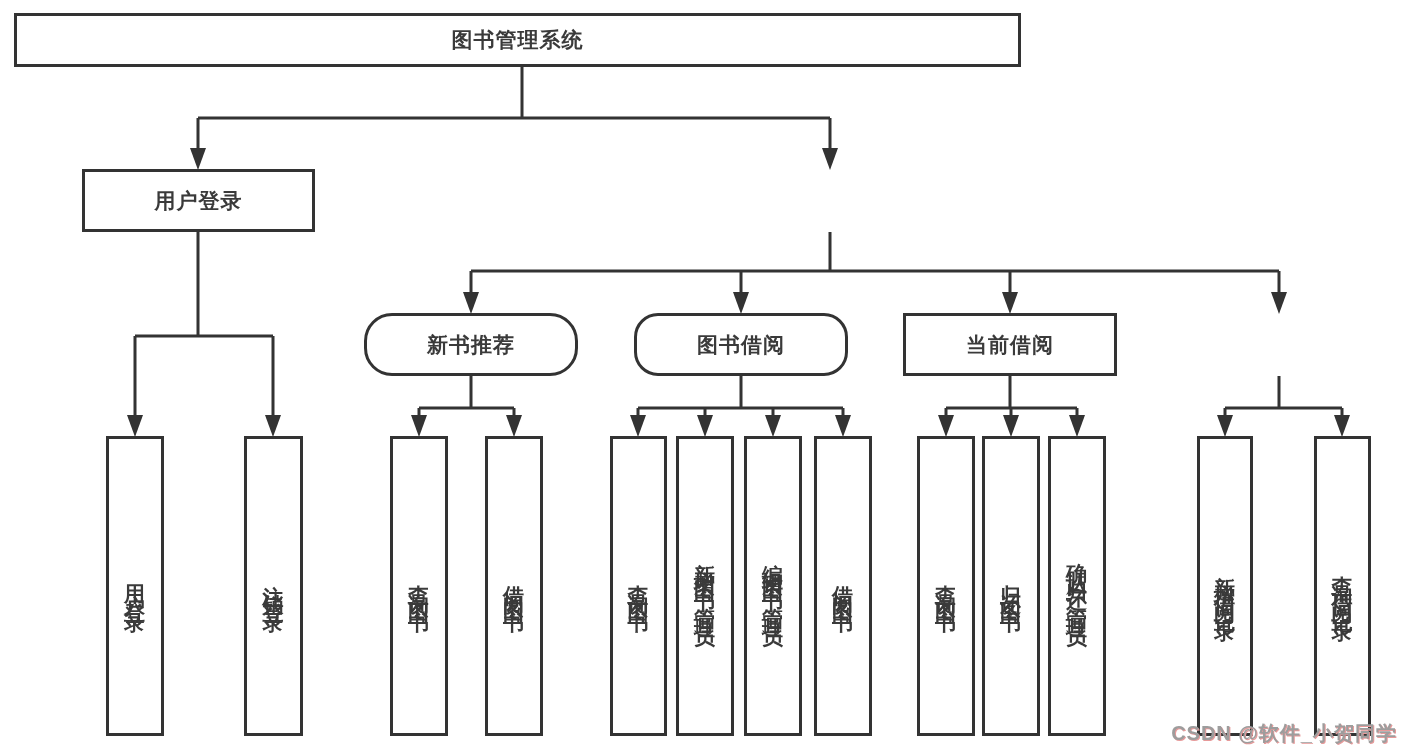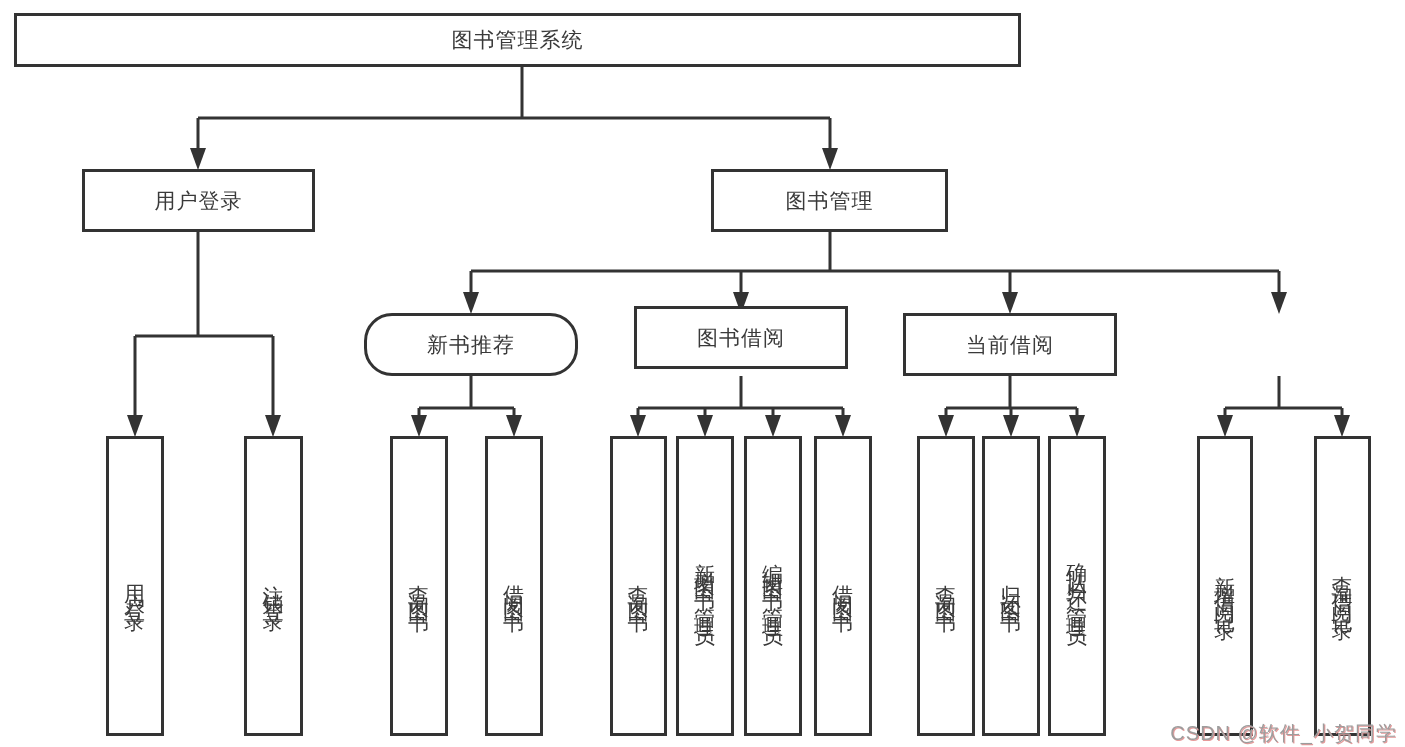--- a/index.html
+++ b/index.html
@@ -7,20 +7,21 @@
     --text:#3a3a3a;
     --bg:#ffffff;
     --wm-gray:#9d9d9d;
     --wm-red:#e79a9a;
   }
   html,body{margin:0;padding:0;background:var(--bg);}
   body{font-family:"Liberation Sans","DejaVu Sans",sans-serif;}
   .canvas{
     position:relative;width:1405px;height:747px;background:var(--bg);
     overflow:hidden;
+    font-weight:bold;
   }
   .connectors{position:absolute;left:0;top:0;width:1405px;height:747px;}
   .node{
     position:absolute;box-sizing:border-box;border:3px solid var(--line);
     background:var(--bg);display:flex;align-items:center;justify-content:center;
     color:var(--text);font-size:21px;letter-spacing:1px;white-space:nowrap;
   }
   .leaf{
     position:absolute;box-sizing:border-box;border:3px solid var(--line);
     background:var(--bg);display:flex;align-items:center;justify-content:center;
@@ -71,24 +72,23 @@
       <polygon points="1003,415 1019,415 1011,437"></polygon>
       <polygon points="1069,415 1085,415 1077,437"></polygon>
       <polygon points="1217,415 1233,415 1225,437"></polygon>
       <polygon points="1334,415 1350,415 1342,437"></polygon>
     </g>
   </svg>
 
   <div class="node" style="left:14px;top:13px;width:1007px;height:54px;">图书管理系统</div>
 
   <div class="node" style="left:82px;top:169px;width:233px;height:63px;">用户登录</div>
-  <div class="node" style="left:711px;top:169px;width:237px;height:63px;">图书管理</div>
 
   <div class="node" style="left:364px;top:313px;width:214px;height:63px;border-radius:28px;">新书推荐</div>
-  <div class="node" style="left:634px;top:306px;width:214px;height:63px;">图书借阅</div>
+  <div class="node" style="left:634px;top:313px;width:214px;height:63px;border-radius:24px;">图书借阅</div>
   <div class="node" style="left:903px;top:313px;width:214px;height:63px;">当前借阅</div>
 
   <div class="leaf" style="left:106px;width:58px;">
     <span class="vtext">用户登录</span>
   </div>
   <div class="leaf" style="left:244px;width:59px;">
     <span class="vtext">注销登录</span>
   </div>
 
   <div class="leaf" style="left:390px;width:58px;">

